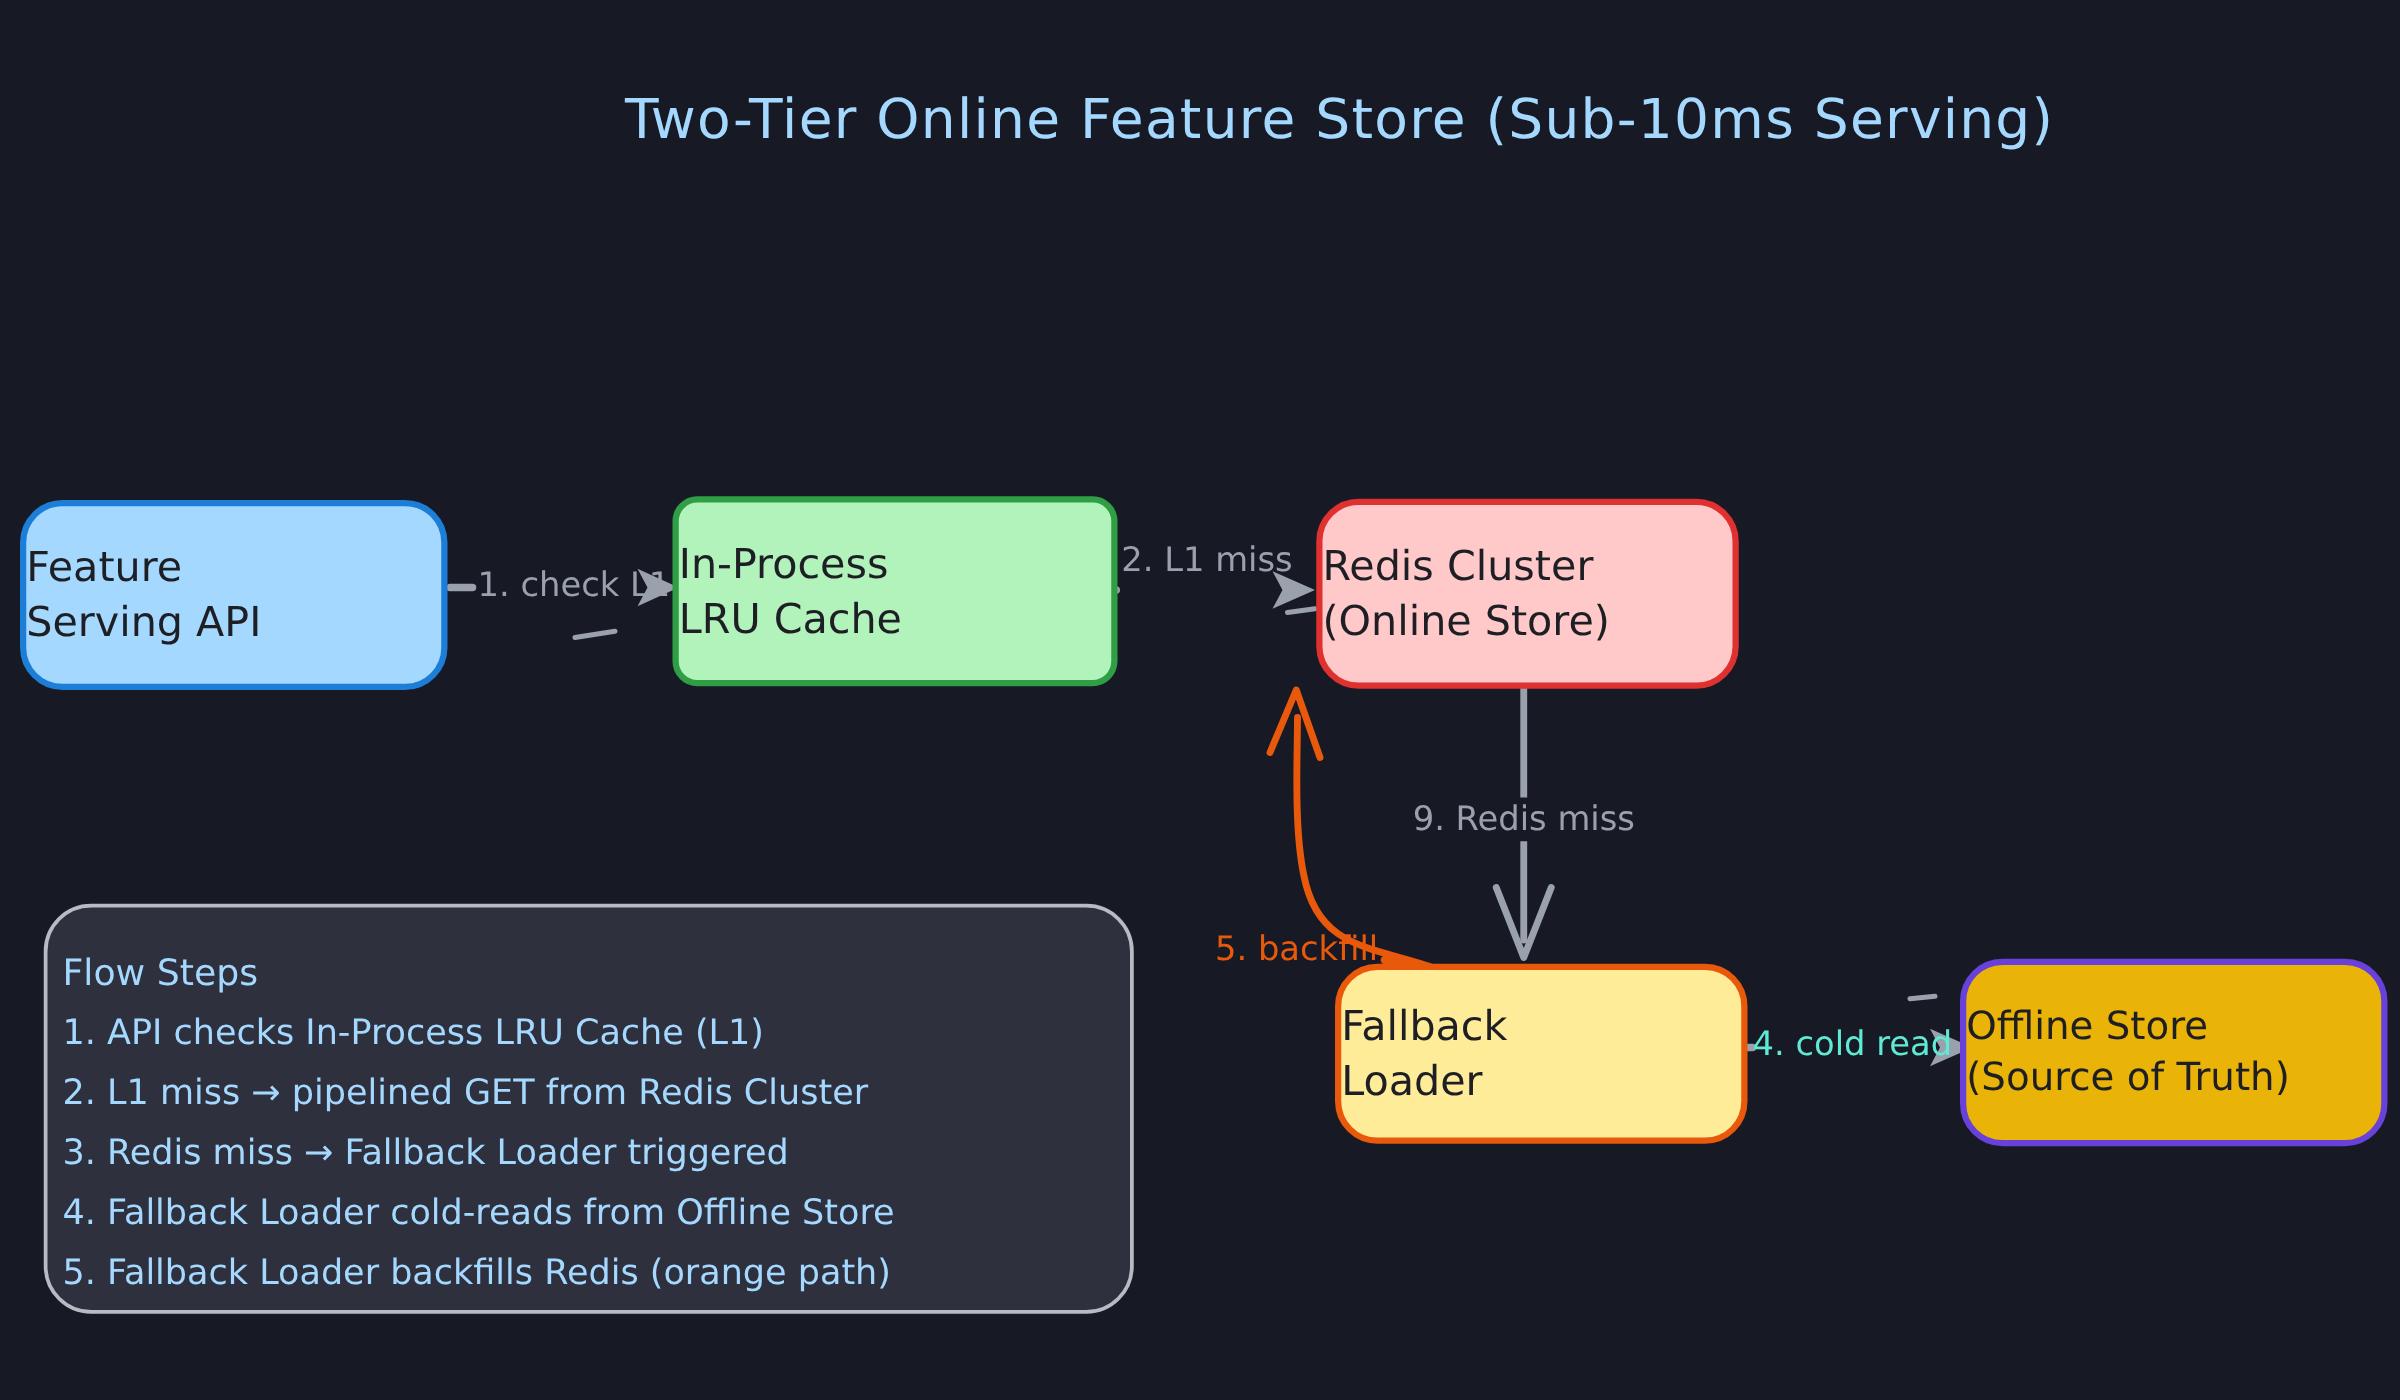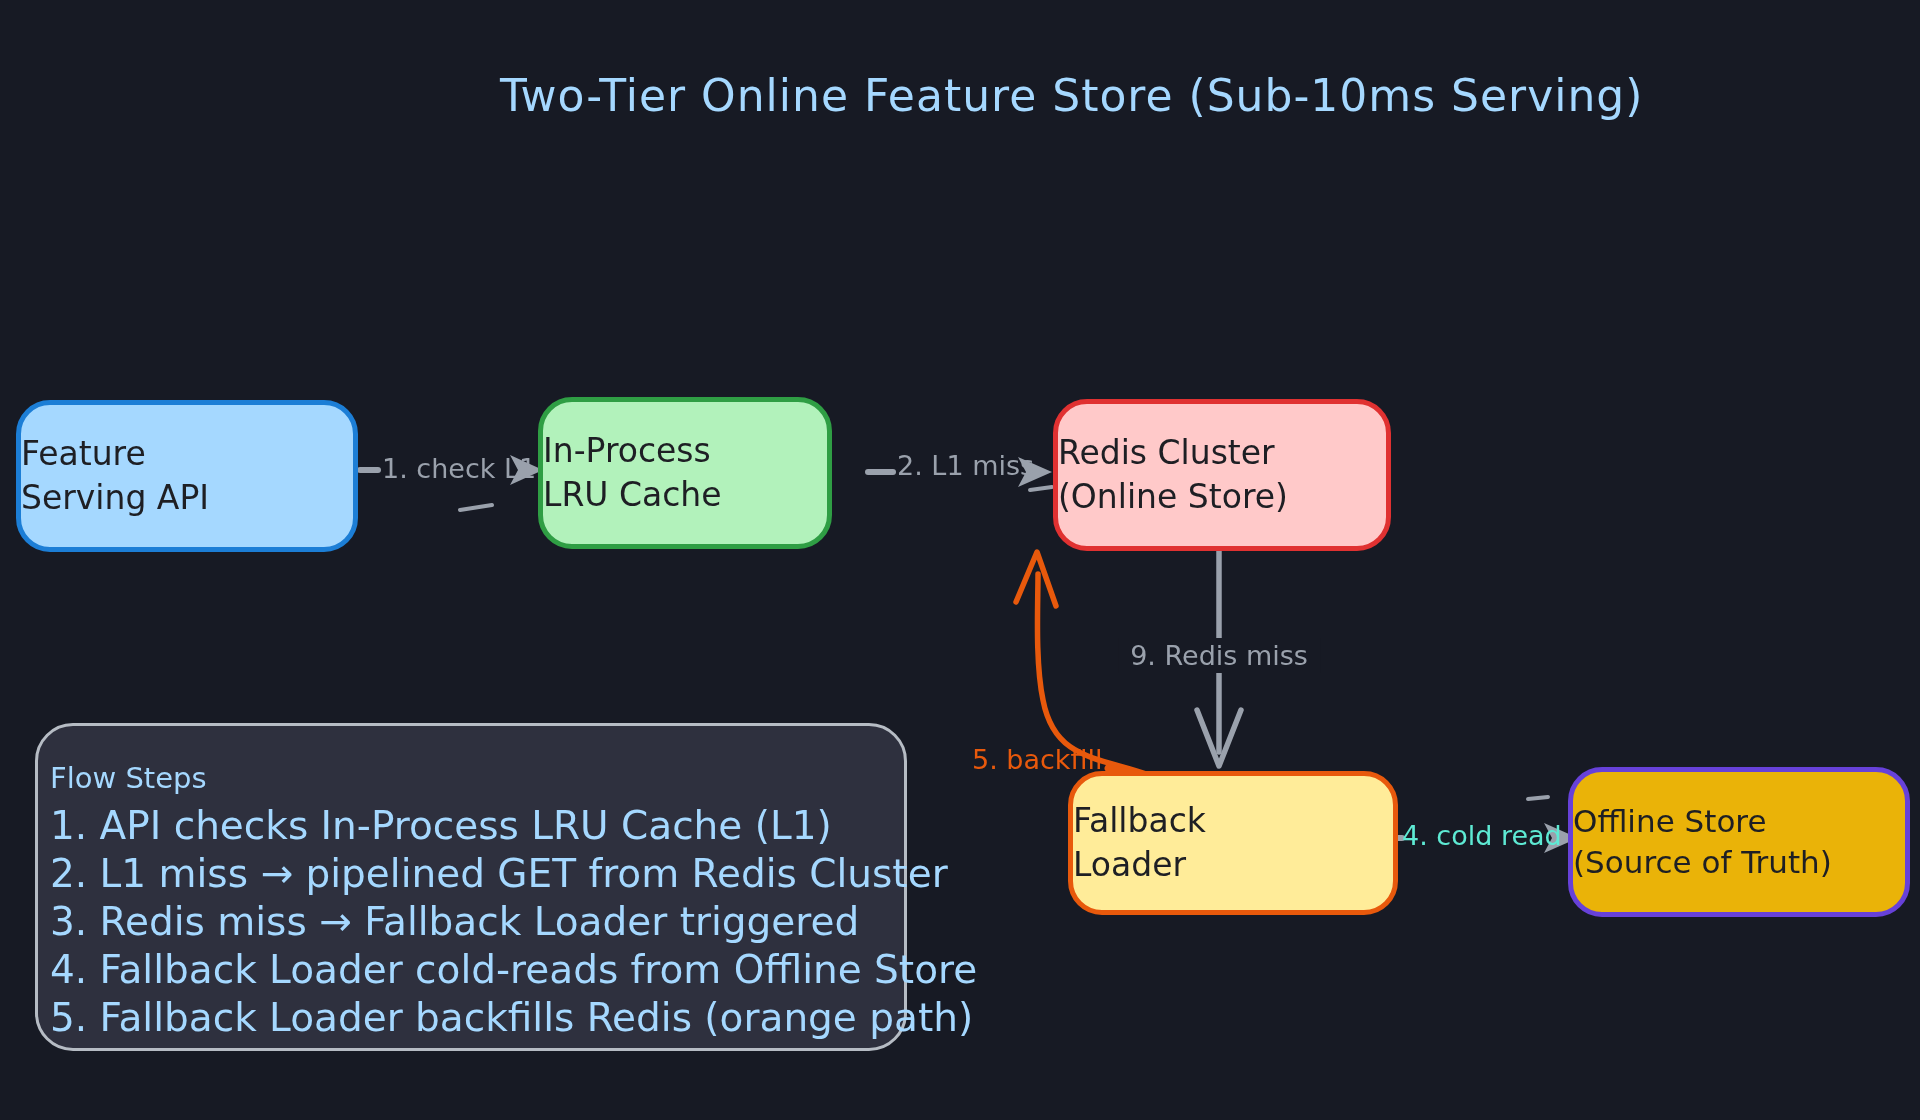--- a/index.html
+++ b/index.html
@@ -34,59 +34,59 @@
     border:5px solid;
     border-radius:34px;
     display:flex;flex-direction:column;
     align-items:flex-start;justify-content:center;
     color:var(--node-text);
     font-size:33px;line-height:1.32;
     text-align:center;
     box-sizing:border-box;
   }
   #node-feature-api{left:16px;top:400px;width:342px;height:152px;}
-  #node-lru-cache{left:538px;top:397px;width:294px;height:152px;}
+  #node-lru-cache{left:538px;top:397px;width:356px;height:152px;border-radius:20px;}
   #node-redis{left:1053px;top:399px;width:338px;height:152px;}
   #node-fallback{left:1056px;top:771px;width:330px;height:144px;}
   #node-offline{left:1568px;top:767px;width:342px;height:150px;font-size:31px;}
 
   svg.arrows{position:absolute;inset:0;pointer-events:none;}
   .stroke-gray{stroke:var(--arrow-gray);}
   .fill-gray{fill:var(--arrow-gray);}
   .stroke-orange{stroke:var(--arrow-orange);}
 
   .edge-label{
     position:absolute;
     font-size:27px;
     white-space:nowrap;
     color:var(--arrow-gray);
   }
   #label-check-l1{left:382px;top:453px;}
-  #label-l1-miss{left:897px;top:450px;}
+  #label-l1-miss{left:897px;top:433px;}
   #label-redis-miss{
     left:1219px;top:638px;transform:translateX(-50%);
     background:var(--background);padding:2px 12px;
   }
   #label-cold-read{left:1402px;top:820px;}
   #label-backfill{left:972px;top:744px;}
 
   .flow-panel{
     position:absolute;left:35px;top:723px;width:872px;height:328px;
     background:var(--panel-fill);
     border:3px solid var(--panel-border);
     border-radius:38px;
     box-sizing:border-box;
     padding:28px 24px 0 12px;
     color:var(--text-light-blue);
   }
   .flow-panel-title{
     font-size:29px;line-height:48px;margin:0;font-weight:normal;
   }
   .flow-step{
-    font-size:39px;line-height:48px;white-space:nowrap;
+    font-size:28px;line-height:48px;white-space:nowrap;
   }
 </style>
 </head>
 <body>
 
 <div id="canvas">
 
   <div class="diagram-title">Two-Tier Online Feature Store (Sub-10ms Serving)</div>
 
   <svg class="arrows" width="1920" height="1120" viewBox="0 0 1920 1120">

